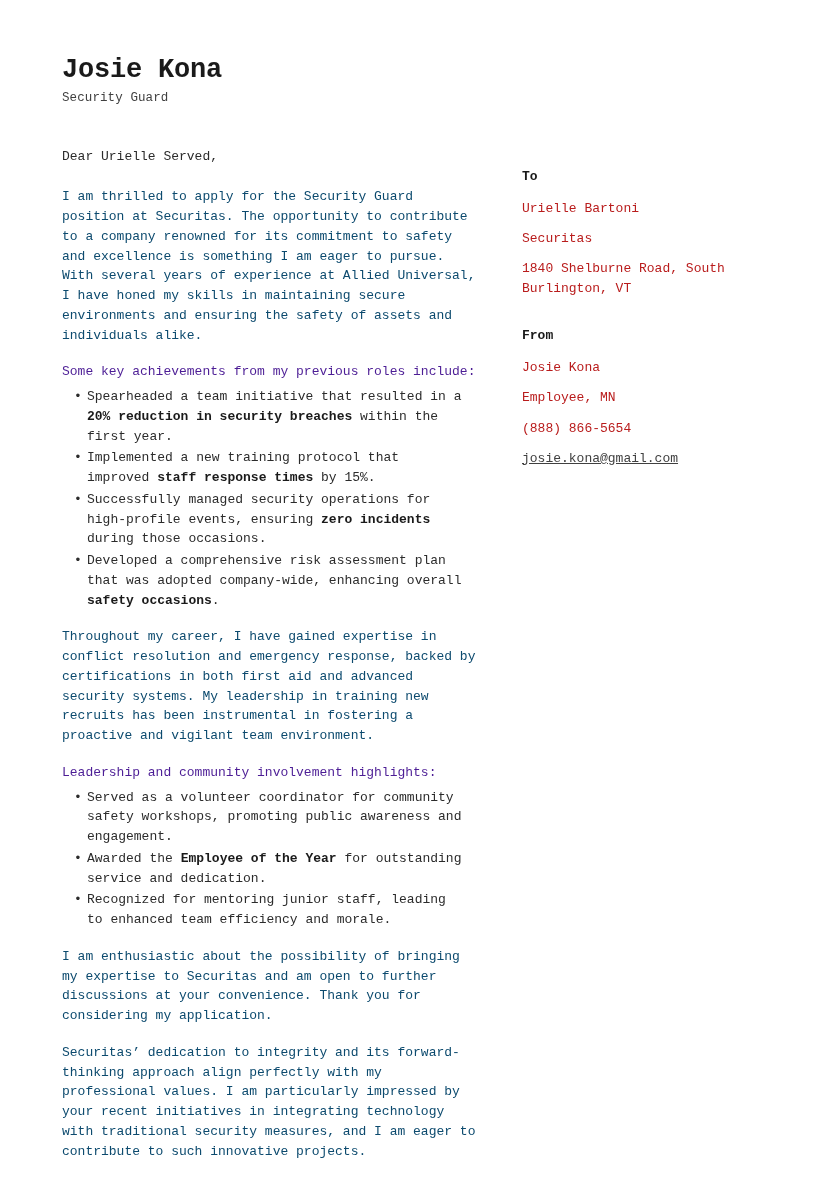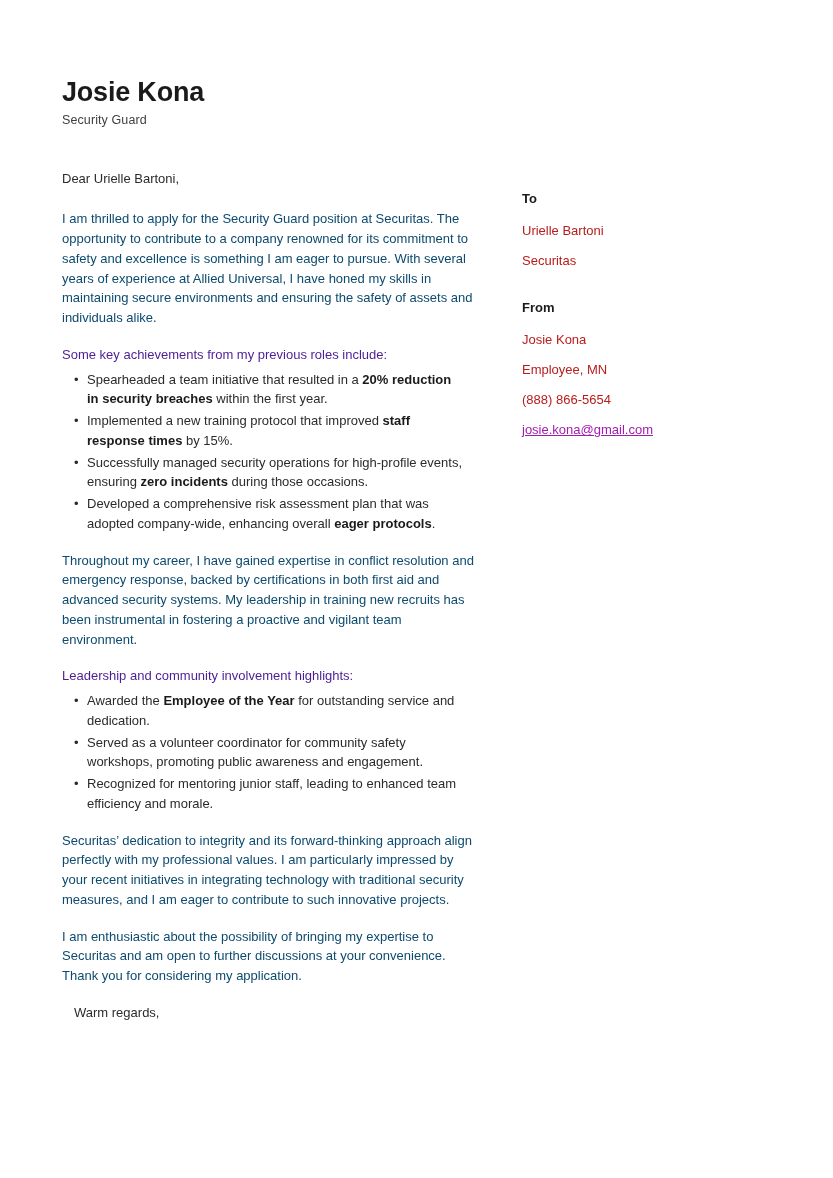--- a/index.html
+++ b/index.html
@@ -12,21 +12,22 @@
     background: #ffffff;
     font-family: "Liberation Sans", sans-serif;
     color: #2b2b2b;
     -webkit-font-smoothing: antialiased;
   }
   .page {
     position: relative;
     width: 833px;
     height: 1178px;
     box-sizing: border-box;
-    padding: 72px 62px 0 62px;
+    padding: 50px 62px 0 62px;
+    font-family: Liberation Mono, monospace;
   }
   .header {
     margin-top: 6px;
     margin-bottom: 42px;
   }
   .name {
     font-size: 27px;
     font-weight: bold;
     letter-spacing: -0.2px;
     color: #1a1a1a;
@@ -114,90 +115,91 @@
     line-height: 1.55;
     color: #b91c1c;
     margin: 0 0 10px 0;
   }
   .side-line.multi {
     margin-bottom: 10px;
   }
   .side-email {
     font-size: 13px;
     line-height: 1.55;
-    color: #a21caf;
+    color: #404040;
     text-decoration: underline;
     margin: 0;
     display: inline-block;
   }
 </style>
 </head>
 <body>
 
 <div class="page">
 
   <div class="header">
     <h1 class="name">Josie Kona</h1>
     <p class="job-title">Security Guard</p>
   </div>
 
   <div class="columns">
 
     <div class="left-col">
 
-      <p class="salutation">Dear Urielle Bartoni,</p>
+      <p class="salutation">Dear Urielle Served,</p>
 
       <p class="body-text">I am thrilled to apply for the Security Guard position at Securitas. The opportunity to contribute to a company renowned for its commitment to safety and excellence is something I am eager to pursue. With several years of experience at Allied Universal, I have honed my skills in maintaining secure environments and ensuring the safety of assets and individuals alike.</p>
 
       <p class="lead-in">Some key achievements from my previous roles include:</p>
 
       <ul class="bullets">
         <li>
           <span>Spearheaded a team initiative that resulted in a </span><b>20% reduction in security breaches</b><span> within the first year.</span>
         </li>
         <li>
           <span>Implemented a new training protocol that improved </span><b>staff response times</b><span> by 15%.</span>
         </li>
         <li>
           <span>Successfully managed security operations for high-profile events, ensuring </span><b>zero incidents</b><span> during those occasions.</span>
         </li>
         <li>
-          <span>Developed a comprehensive risk assessment plan that was adopted company-wide, enhancing overall </span><b>eager protocols</b><span>.</span>
+          <span>Developed a comprehensive risk assessment plan that was adopted company-wide, enhancing overall </span><b>safety occasions</b><span>.</span>
         </li>
       </ul>
 
       <p class="body-text">Throughout my career, I have gained expertise in conflict resolution and emergency response, backed by certifications in both first aid and advanced security systems. My leadership in training new recruits has been instrumental in fostering a proactive and vigilant team environment.</p>
 
       <p class="lead-in">Leadership and community involvement highlights:</p>
 
       <ul class="bullets">
         <li>
+          <span>Served as a volunteer coordinator for community safety workshops, promoting public awareness and engagement.</span><b></b><span></span>
+        </li>
+        <li>
           <span>Awarded the </span><b>Employee of the Year</b><span> for outstanding service and dedication.</span>
         </li>
         <li>
-          <span>Served as a volunteer coordinator for community safety workshops, promoting public awareness and engagement.</span><b></b><span></span>
-        </li>
-        <li>
           <span>Recognized for mentoring junior staff, leading to enhanced team efficiency and morale.</span><b></b><span></span>
         </li>
       </ul>
 
+      <p class="body-text">I am enthusiastic about the possibility of bringing my expertise to Securitas and am open to further discussions at your convenience. Thank you for considering my application.</p>
+
       <p class="body-text">Securitas’ dedication to integrity and its forward-thinking approach align perfectly with my professional values. I am particularly impressed by your recent initiatives in integrating technology with traditional security measures, and I am eager to contribute to such innovative projects.</p>
-
-      <p class="body-text">I am enthusiastic about the possibility of bringing my expertise to Securitas and am open to further discussions at your convenience. Thank you for considering my application.</p>
 
       <p class="sign-off">Warm regards,</p>
 
     </div>
 
     <div class="right-col">
 
       <p class="side-heading">To</p>
       <p class="side-line">Urielle Bartoni</p>
       <p class="side-line">Securitas</p>
+      <p class="side-line multi">1840 Shelburne Road, South Burlington, VT</p>
 
       <p class="side-heading second">From</p>
       <p class="side-line">Josie Kona</p>
       <p class="side-line">Employee, MN</p>
       <p class="side-line">(888) 866-5654</p>
       <a class="side-email" href="#">josie.kona@gmail.com</a>
 
     </div>
 
   </div>

